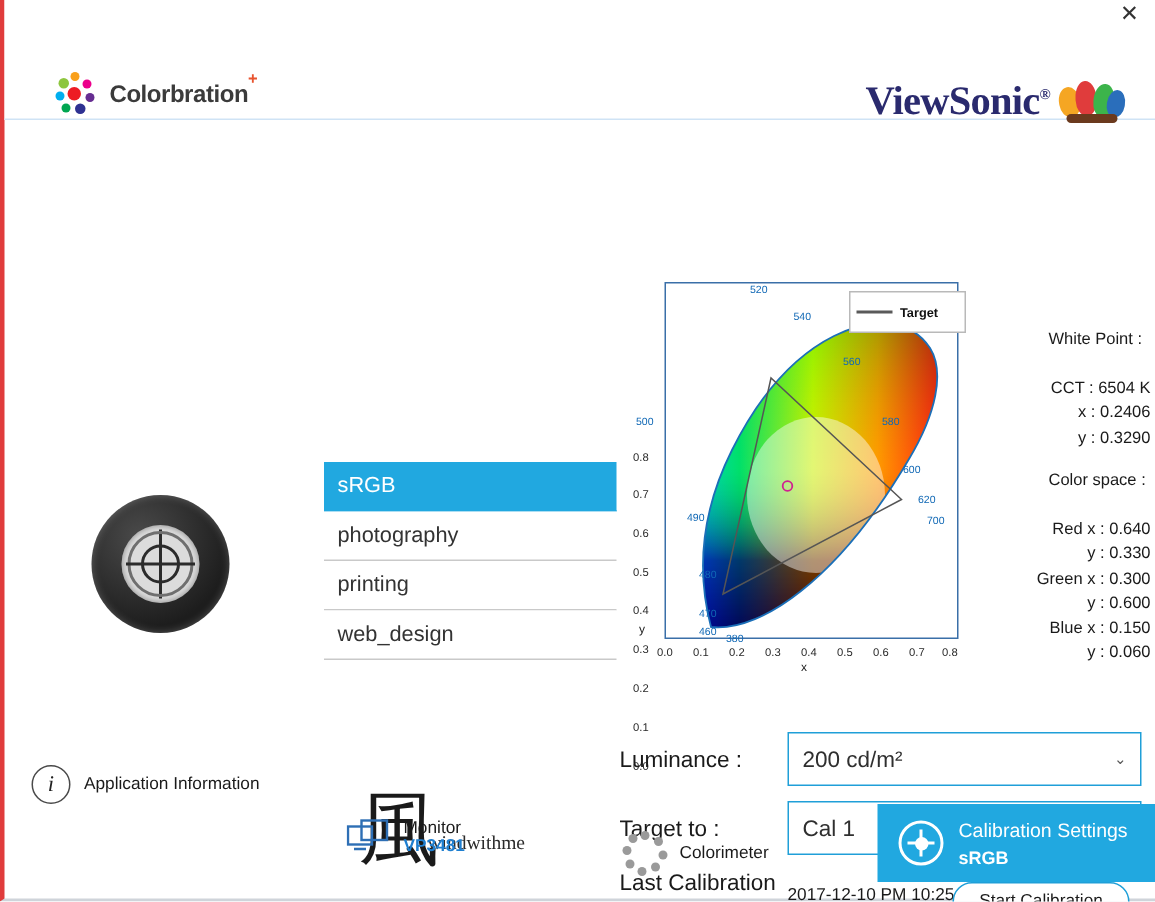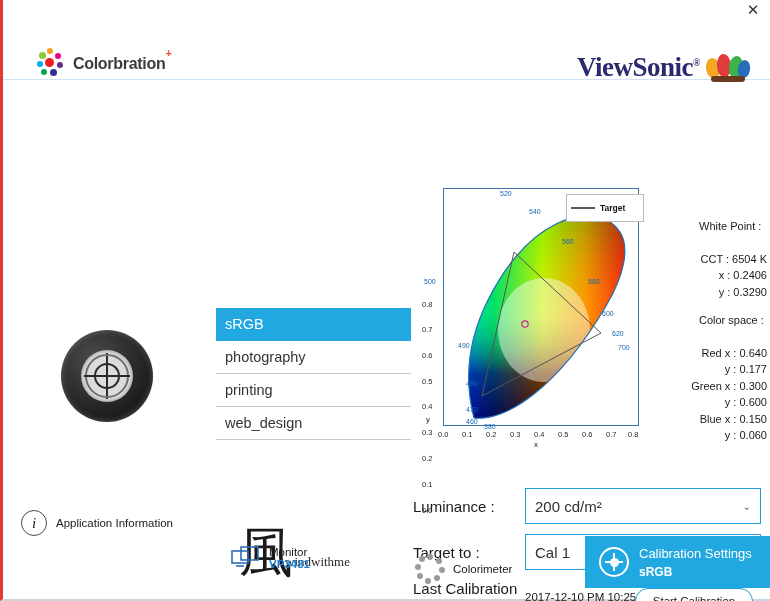--- a/index.html
+++ b/index.html
@@ -366,21 +366,21 @@
     <div class="readouts">
       <div class="grp-title">White Point :</div>
       <div class="sp"></div>
       <div class="row">CCT : 6504 K</div>
       <div class="row">x : 0.2406</div>
       <div class="row">y : 0.3290</div>
       <div class="sp"></div>
       <div class="grp-title">Color space :</div>
       <div class="sp"></div>
       <div class="row">Red x : 0.640</div>
-      <div class="row">y : 0.177</div>
+      <div class="row">y : 0.330</div>
       <div class="row">Green x : 0.300</div>
       <div class="row">y : 0.600</div>
       <div class="row">Blue x : 0.150</div>
       <div class="row">y : 0.060</div>
     </div>
 
     <div class="watermark">
       <div class="wm-kanji">風</div>
       <div class="wm-text">windwithme</div>
     </div>

